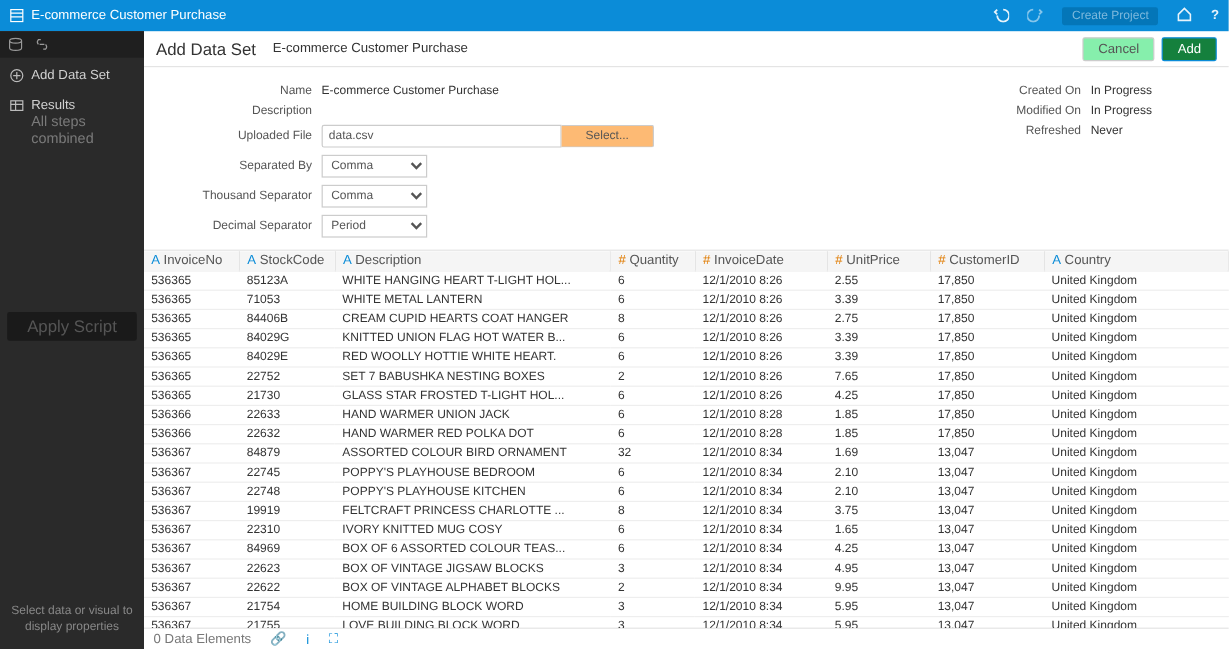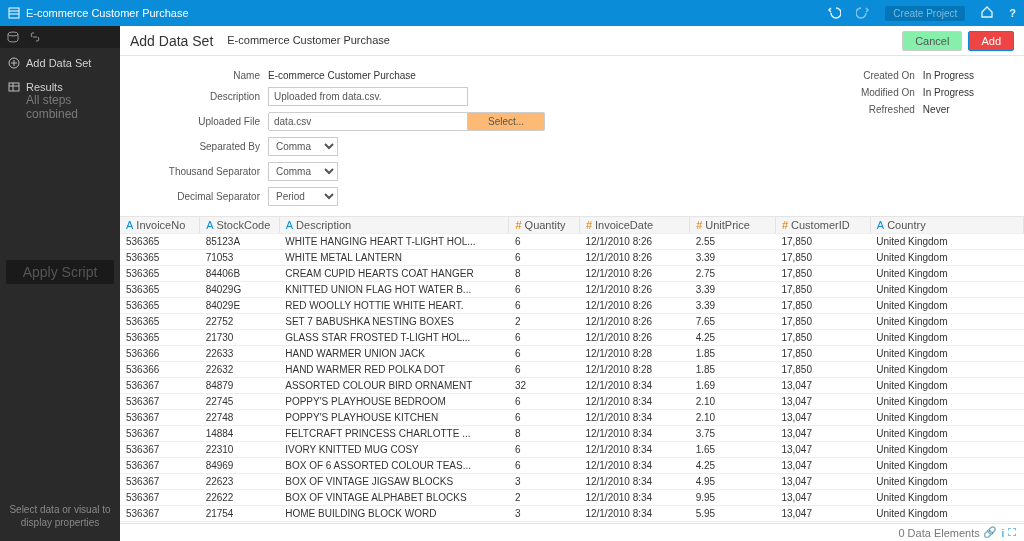--- a/index.html
+++ b/index.html
@@ -23,41 +23,41 @@
 .sidebar .nav .item .lbl{color:#d0d0d0}
 .sidebar .nav .item .sub{display:block;color:#7a7a7a;font-size:12px}
 .sidebar .apply{margin:8px 6px;background:#1a1a1a;color:#555;text-align:center;padding:4px;border-radius:2px;font-size:14px}
 .sidebar .hint{text-align:center;color:#888;font-size:10px;padding:12px 8px;line-height:1.3}
 .main{flex:1;display:flex;flex-direction:column;min-width:0}
 .hdr{height:30px;border-bottom:1px solid #e4e4e4;display:flex;align-items:center;padding:0 10px;gap:12px}
 .hdr .page-title{font-size:14px;color:#333}
 .hdr input{flex:0 0 500px;border:none;border-bottom:1px solid transparent;padding:3px 2px;font-size:11px;color:#333}
 .hdr .btns{margin-left:auto;display:flex;gap:6px}
 .btn{padding:3px 12px;border-radius:2px;font-size:11px;cursor:pointer;border:1px solid #ccc;background:#86efac;color:#555}
-.btn.primary{background:#ef4444;border-color:#0b8cd8;color:#fff}
+.btn.primary{background:#15803d;border-color:#0b8cd8;color:#fff}
 .form{padding:14px 10px 10px;display:flex;}
 .form .col{display:flex;flex-direction:column;gap:6px}
 .form .row{display:flex;align-items:center;gap:8px}
 .form .row label{width:130px;text-align:right;color:#555;font-size:10px}
 .form .row .val{color:#333;font-size:10px}
 .form .row input[type=text]{width:200px;border:1px solid #ccc;padding:3px 5px;font-size:10px;color:#555}
 .form .row .file{display:flex}
 .form .row .file input{border-radius:2px 0 0 2px}
 .form .row .file .sel{border:1px solid #ccc;border-left:none;background:#fdba74;padding:3px 20px;font-size:10px;color:#555;cursor:pointer;border-radius:0 2px 2px 0}
-.form .row select{width:70px;border:1px solid #ccc;padding:2px 3px;font-size:10px;color:#555;background:#fff}
+.form .row select{width:88px;border:1px solid #ccc;padding:2px 3px;font-size:10px;color:#555;background:#fff}
 .meta .row label{width:80px}
 .grid{flex:1;overflow:auto;border-top:1px solid #e4e4e4}
 table{border-collapse:collapse;width:100%;table-layout:fixed}
 th,td{text-align:left;padding:2px 6px;border-bottom:1px solid #eee;white-space:nowrap;overflow:hidden;text-overflow:ellipsis;font-size:10px;color:#333}
 th{background:#f5f5f5;color:#555;font-weight:normal;border-right:1px solid #e4e4e4;position:sticky;top:0}
 th .t{display:flex;align-items:center;gap:3px}
 .ci{color:#0b8cd8}
 .co{color:#e07b00}
 .c0{width:52px}.c1{width:52px}.c2{width:150px}.c3{width:46px}.c4{width:72px}.c5{width:56px}.c6{width:62px}.c7{width:100px}
-.statusbar{height:18px;border-top:1px solid #e4e4e4;display:flex;align-items:center;justify-content:flex-end;padding:0 8px;gap:4px;color:#777;font-size:10px}
+.statusbar{height:18px;border-top:1px solid #e4e4e4;display:flex;align-items:center;padding:0 8px;gap:16px;color:#777;font-size:10px}
 .statusbar .icon{cursor:pointer;color:#0b8cd8}
 </style>
 </head>
 <body>
 
 <div class="app">
   <div class="topbar">
     <div class="title">
       <span class="topbar-page-icon">
           <svg width="12" height="12" viewBox="0 0 12 12">
@@ -135,21 +135,20 @@
       </div>
 
       <div class="form">
         <div class="col">
           <div class="row">
               <label>Name</label>
               <span class="val">E-commerce Customer Purchase</span>
             </div>
           <div class="row">
               <label>Description</label>
-              <input type="text" value="Uploaded from data.csv." style="">
             </div>
           <div class="row">
               <label>Uploaded File</label>
             <div class="file">
               <input type="text" value="data.csv" style="">
               <span class="sel">Select...</span>
             </div>
           </div>
           <div class="row">
               <label>Separated By</label>
@@ -157,21 +156,21 @@
             </div>
           <div class="row">
               <label>Thousand Separator</label>
               <select><option>Comma</option></select>
             </div>
           <div class="row">
               <label>Decimal Separator</label>
               <select><option>Period</option></select>
             </div>
         </div>
-        <div class="col meta" style="margin-left:auto;margin-right:40px">
+        <div class="col meta" style="margin-left:auto;margin-right:54px">
           <div class="row">
               <label>Created On</label>
               <span class="val">In Progress</span>
             </div>
           <div class="row">
               <label>Modified On</label>
               <span class="val">In Progress</span>
             </div>
           <div class="row">
               <label>Refreshed</label>
@@ -350,21 +349,21 @@
                 <td class="c1">22748</td>
                 <td class="c2">POPPY'S PLAYHOUSE KITCHEN</td>
                 <td class="c3">6</td>
                 <td class="c4">12/1/2010 8:34</td>
                 <td class="c5">2.10</td>
                 <td class="c6">13,047</td>
                 <td class="c7">United Kingdom</td>
               </tr>
               <tr>
                 <td class="c0">536367</td>
-                <td class="c1">14884</td>
+                <td class="c1">19919</td>
                 <td class="c2">FELTCRAFT PRINCESS CHARLOTTE ...</td>
                 <td class="c3">8</td>
                 <td class="c4">12/1/2010 8:34</td>
                 <td class="c5">3.75</td>
                 <td class="c6">13,047</td>
                 <td class="c7">United Kingdom</td>
               </tr>
               <tr>
                 <td class="c0">536367</td>
                 <td class="c1">22310</td>

